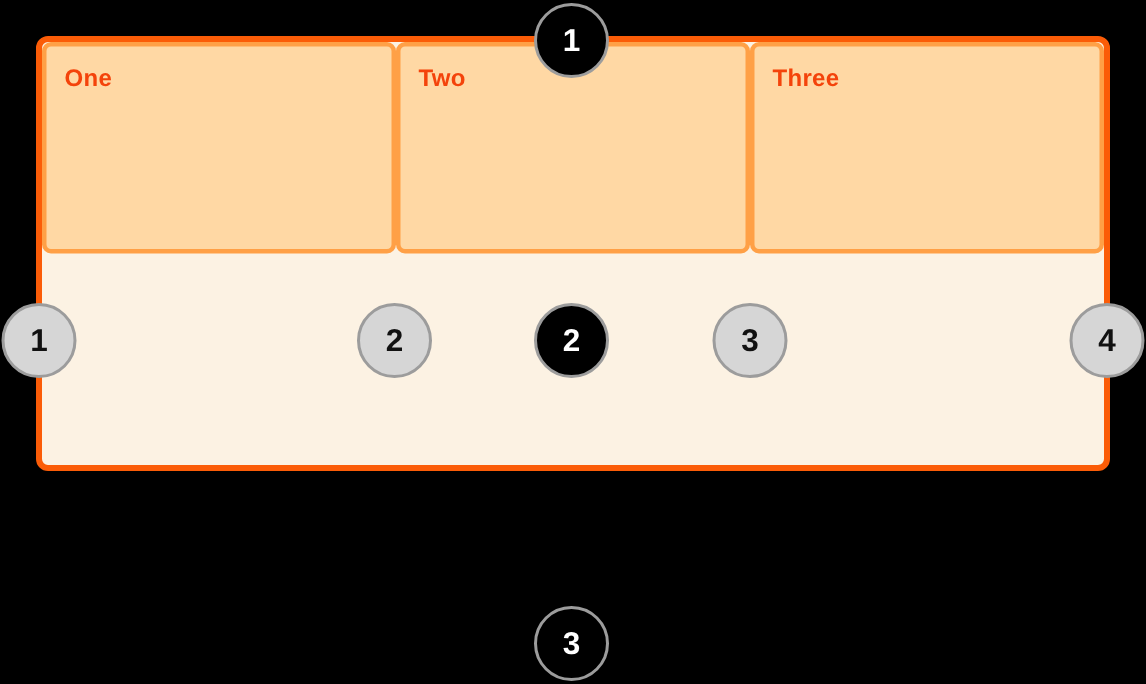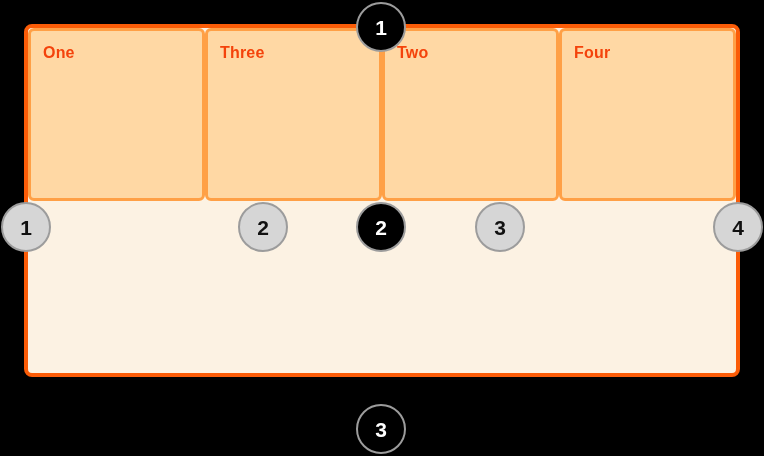--- a/index.html
+++ b/index.html
@@ -22,26 +22,26 @@
     font-family: "Liberation Sans", "DejaVu Sans", sans-serif;
     overflow: hidden;
   }
   .stage {
     position: relative;
     width: 764px; height: 456px;
   }
   .grid-container {
     position: absolute;
     left: 24px; top: 24px;
-    width: 716px; height: 353px;
+    width: 716px; height: 290px;
     background: var(--container-bg);
     border: 4px solid var(--container-border);
     border-radius: 8px;
     display: grid;
-    grid-template-columns: repeat(4, 1fr);
+    grid-template-columns: repeat(3, 1fr);
     grid-template-rows: repeat(2, 1fr);
   }
   .grid-cell {
     background: var(--cell-bg);
     border: 3px solid var(--cell-border);
     border-radius: 6px;
     padding: 13px 12px;
   }
   .cell-label {
     display: inline-block;
@@ -74,27 +74,24 @@
 </head>
 <body>
 
 <div class="stage">
 
   <div class="grid-container">
     <div class="grid-cell">
       <span class="cell-label">One</span>
     </div>
     <div class="grid-cell">
-      <span class="cell-label">Three</span>
-    </div>
-    <div class="grid-cell">
       <span class="cell-label">Two</span>
     </div>
     <div class="grid-cell">
-      <span class="cell-label">Four</span>
+      <span class="cell-label">Three</span>
     </div>
 
   </div>
 
   <div class="marker row" style="left:356px; top:2px;">1</div>
   <div class="marker row" style="left:356px; top:202px;">2</div>
   <div class="marker row" style="left:356px; top:404px;">3</div>
 
   <div class="marker col" style="left:1px; top:202px;">1</div>
   <div class="marker col" style="left:238px; top:202px;">2</div>

